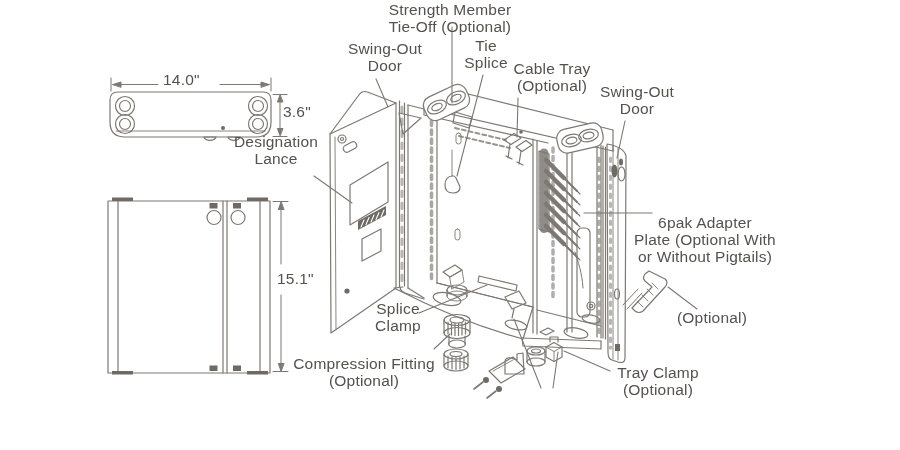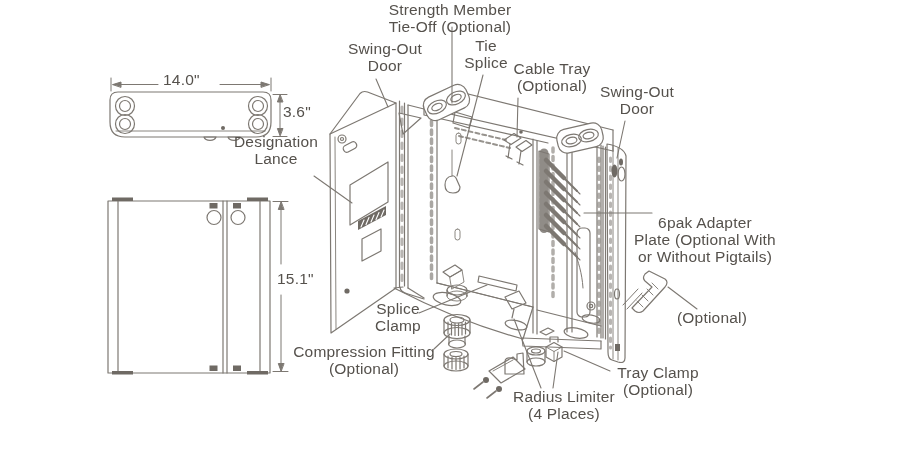--- a/index.html
+++ b/index.html
@@ -338,27 +338,23 @@
   <div>Plate (Optional With</div>
   <div>or Without Pigtails)</div>
 </div>
 <div class="callout" style="left:712px;top:309px">
   <div>(Optional)</div>
 </div>
 <div class="callout" style="left:398px;top:300px">
   <div>Splice</div>
   <div>Clamp</div>
 </div>
-<div class="callout" style="left:364px;top:343px">
+<div class="callout" style="left:364px;top:355px">
   <div>Compression Fitting</div>
   <div>(Optional)</div>
-</div>
-<div class="callout" style="left:564px;top:388px">
-  <div>Radius Limiter</div>
-  <div>(4 Places)</div>
 </div>
 <div class="callout" style="left:658px;top:364px">
   <div>Tray Clamp</div>
   <div>(Optional)</div>
 </div>
 
 <div class="dim" style="left:163px;top:71px">14.0"</div>
 <div class="dim" style="left:283px;top:103px">3.6"</div>
 <div class="dim" style="left:277px;top:270px">15.1"</div>
 

